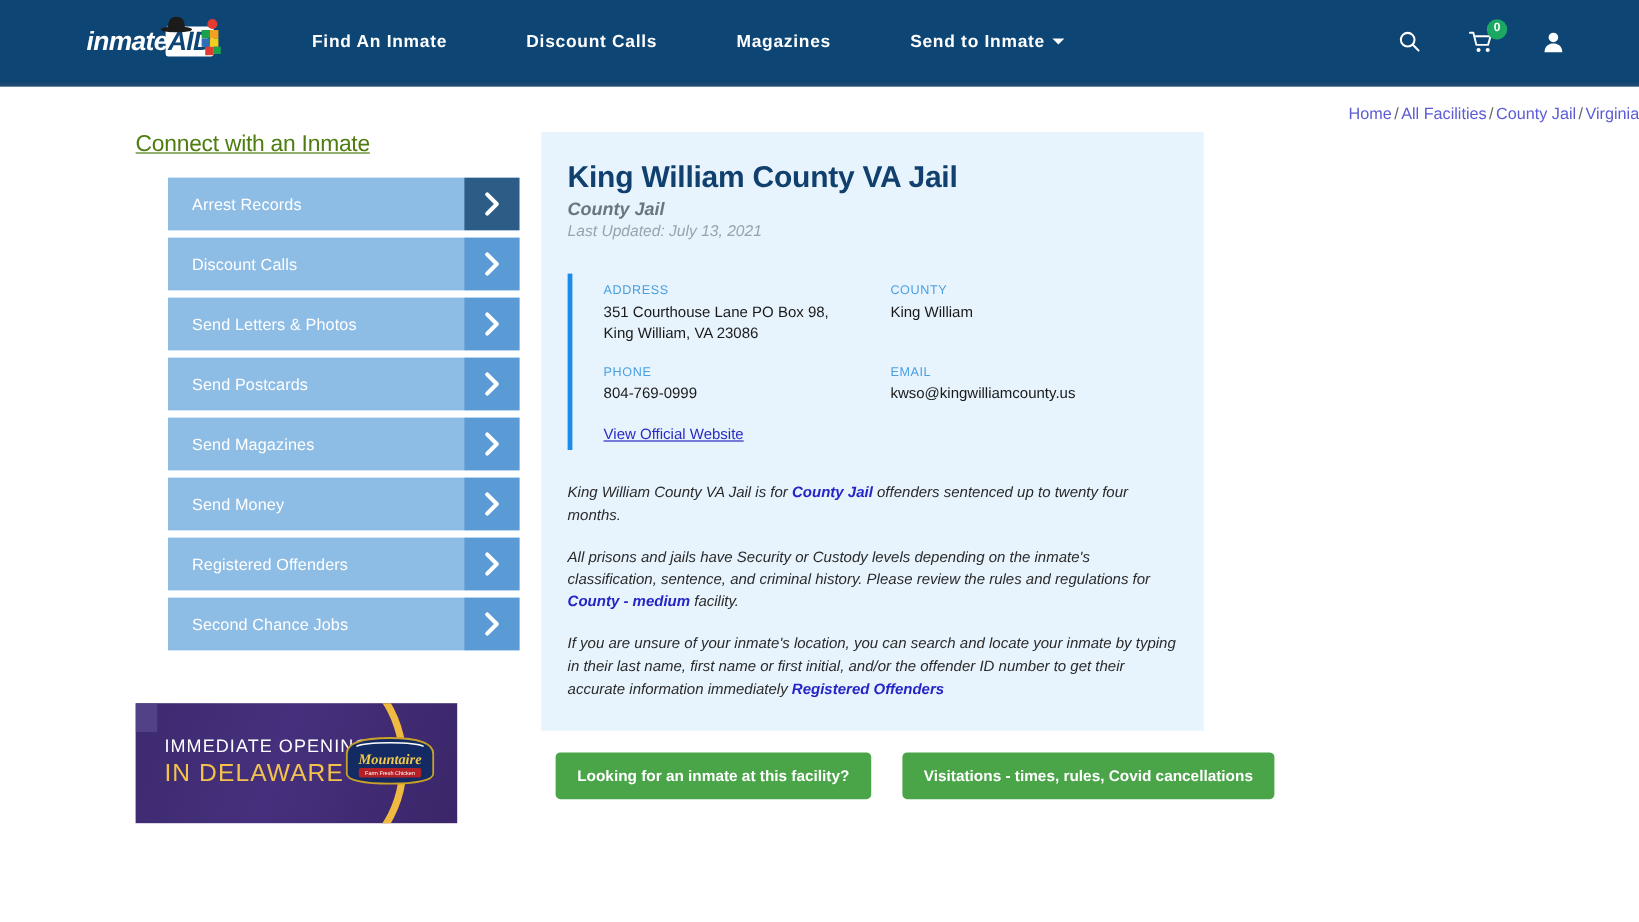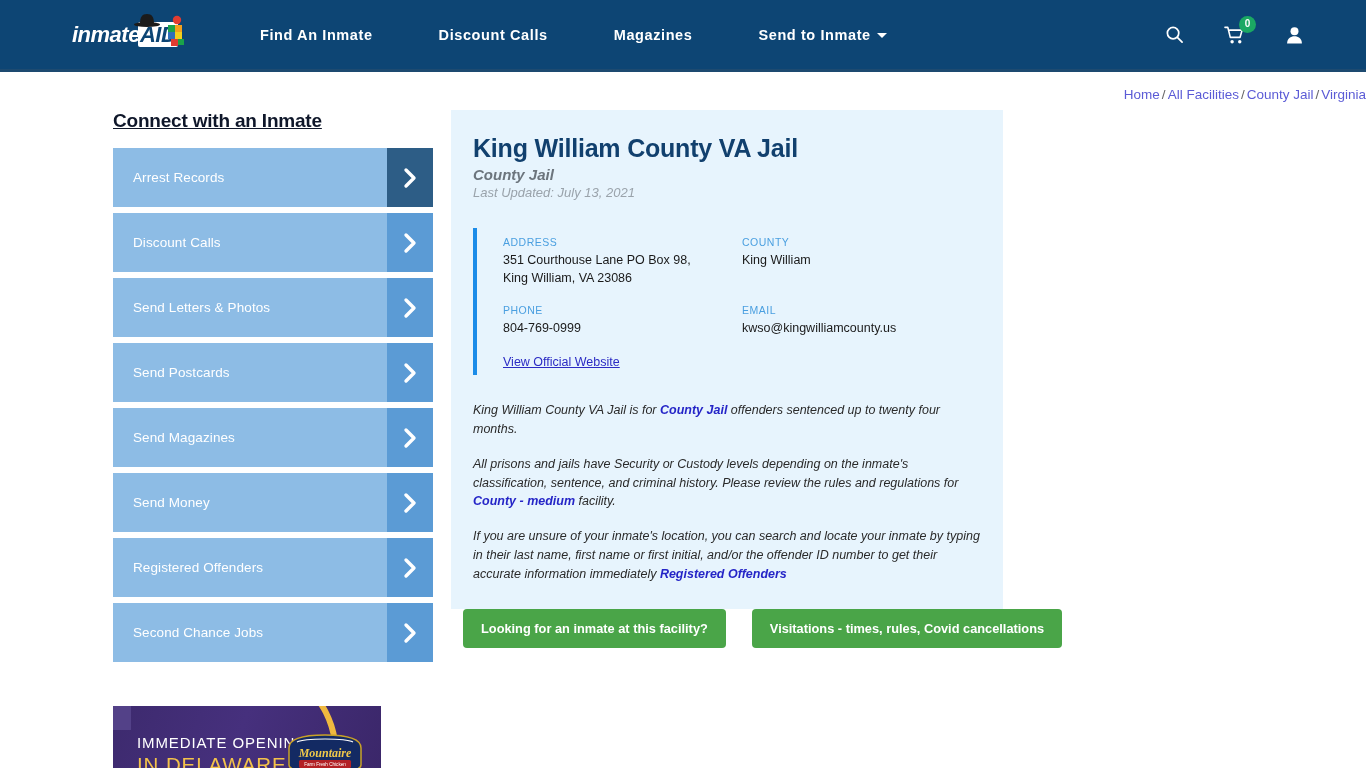--- a/index.html
+++ b/index.html
@@ -126,34 +126,35 @@
   .content-wrap {
     display: flex;
     margin-left: 113px;
     margin-top: 8px;
   }
 
   
   .sidebar { width: 320px; flex: 0 0 320px; }
   .sidebar-title {
     font-size: 19px;
-    font-weight: bold;
-    color: #0f172a;
+    font-weight: normal;
+    color: #4d7c0f;
     text-decoration: underline;
     margin: 0 0 16px 0;
     letter-spacing: -0.2px;
   }
   .side-btn {
     display: flex;
     align-items: stretch;
-    height: 59px;
+    height: 44px;
     margin-bottom: 6px;
     background: #8dbce5;
     cursor: pointer;
     overflow: hidden;
+    margin-left: 27px;
   }
   .side-btn-label {
     flex: 1;
     display: flex;
     align-items: center;
     padding-left: 20px;
     color: #ffffff;
     font-size: 13.5px;
     letter-spacing: 0.1px;
   }
@@ -284,20 +285,21 @@
     color: #2525c7;
     font-weight: bold;
     font-style: italic;
     text-decoration: none;
     cursor: pointer;
   }
 
   .cta-row {
     display: flex;
     gap: 26px;
+    margin-top: 18px;
     padding-left: 12px;
   }
   .cta {
     background: #4aa548;
     color: #ffffff;
     font-size: 12.8px;
     font-weight: bold;
     border: none;
     border-radius: 4px;
     padding: 12px 18px;

